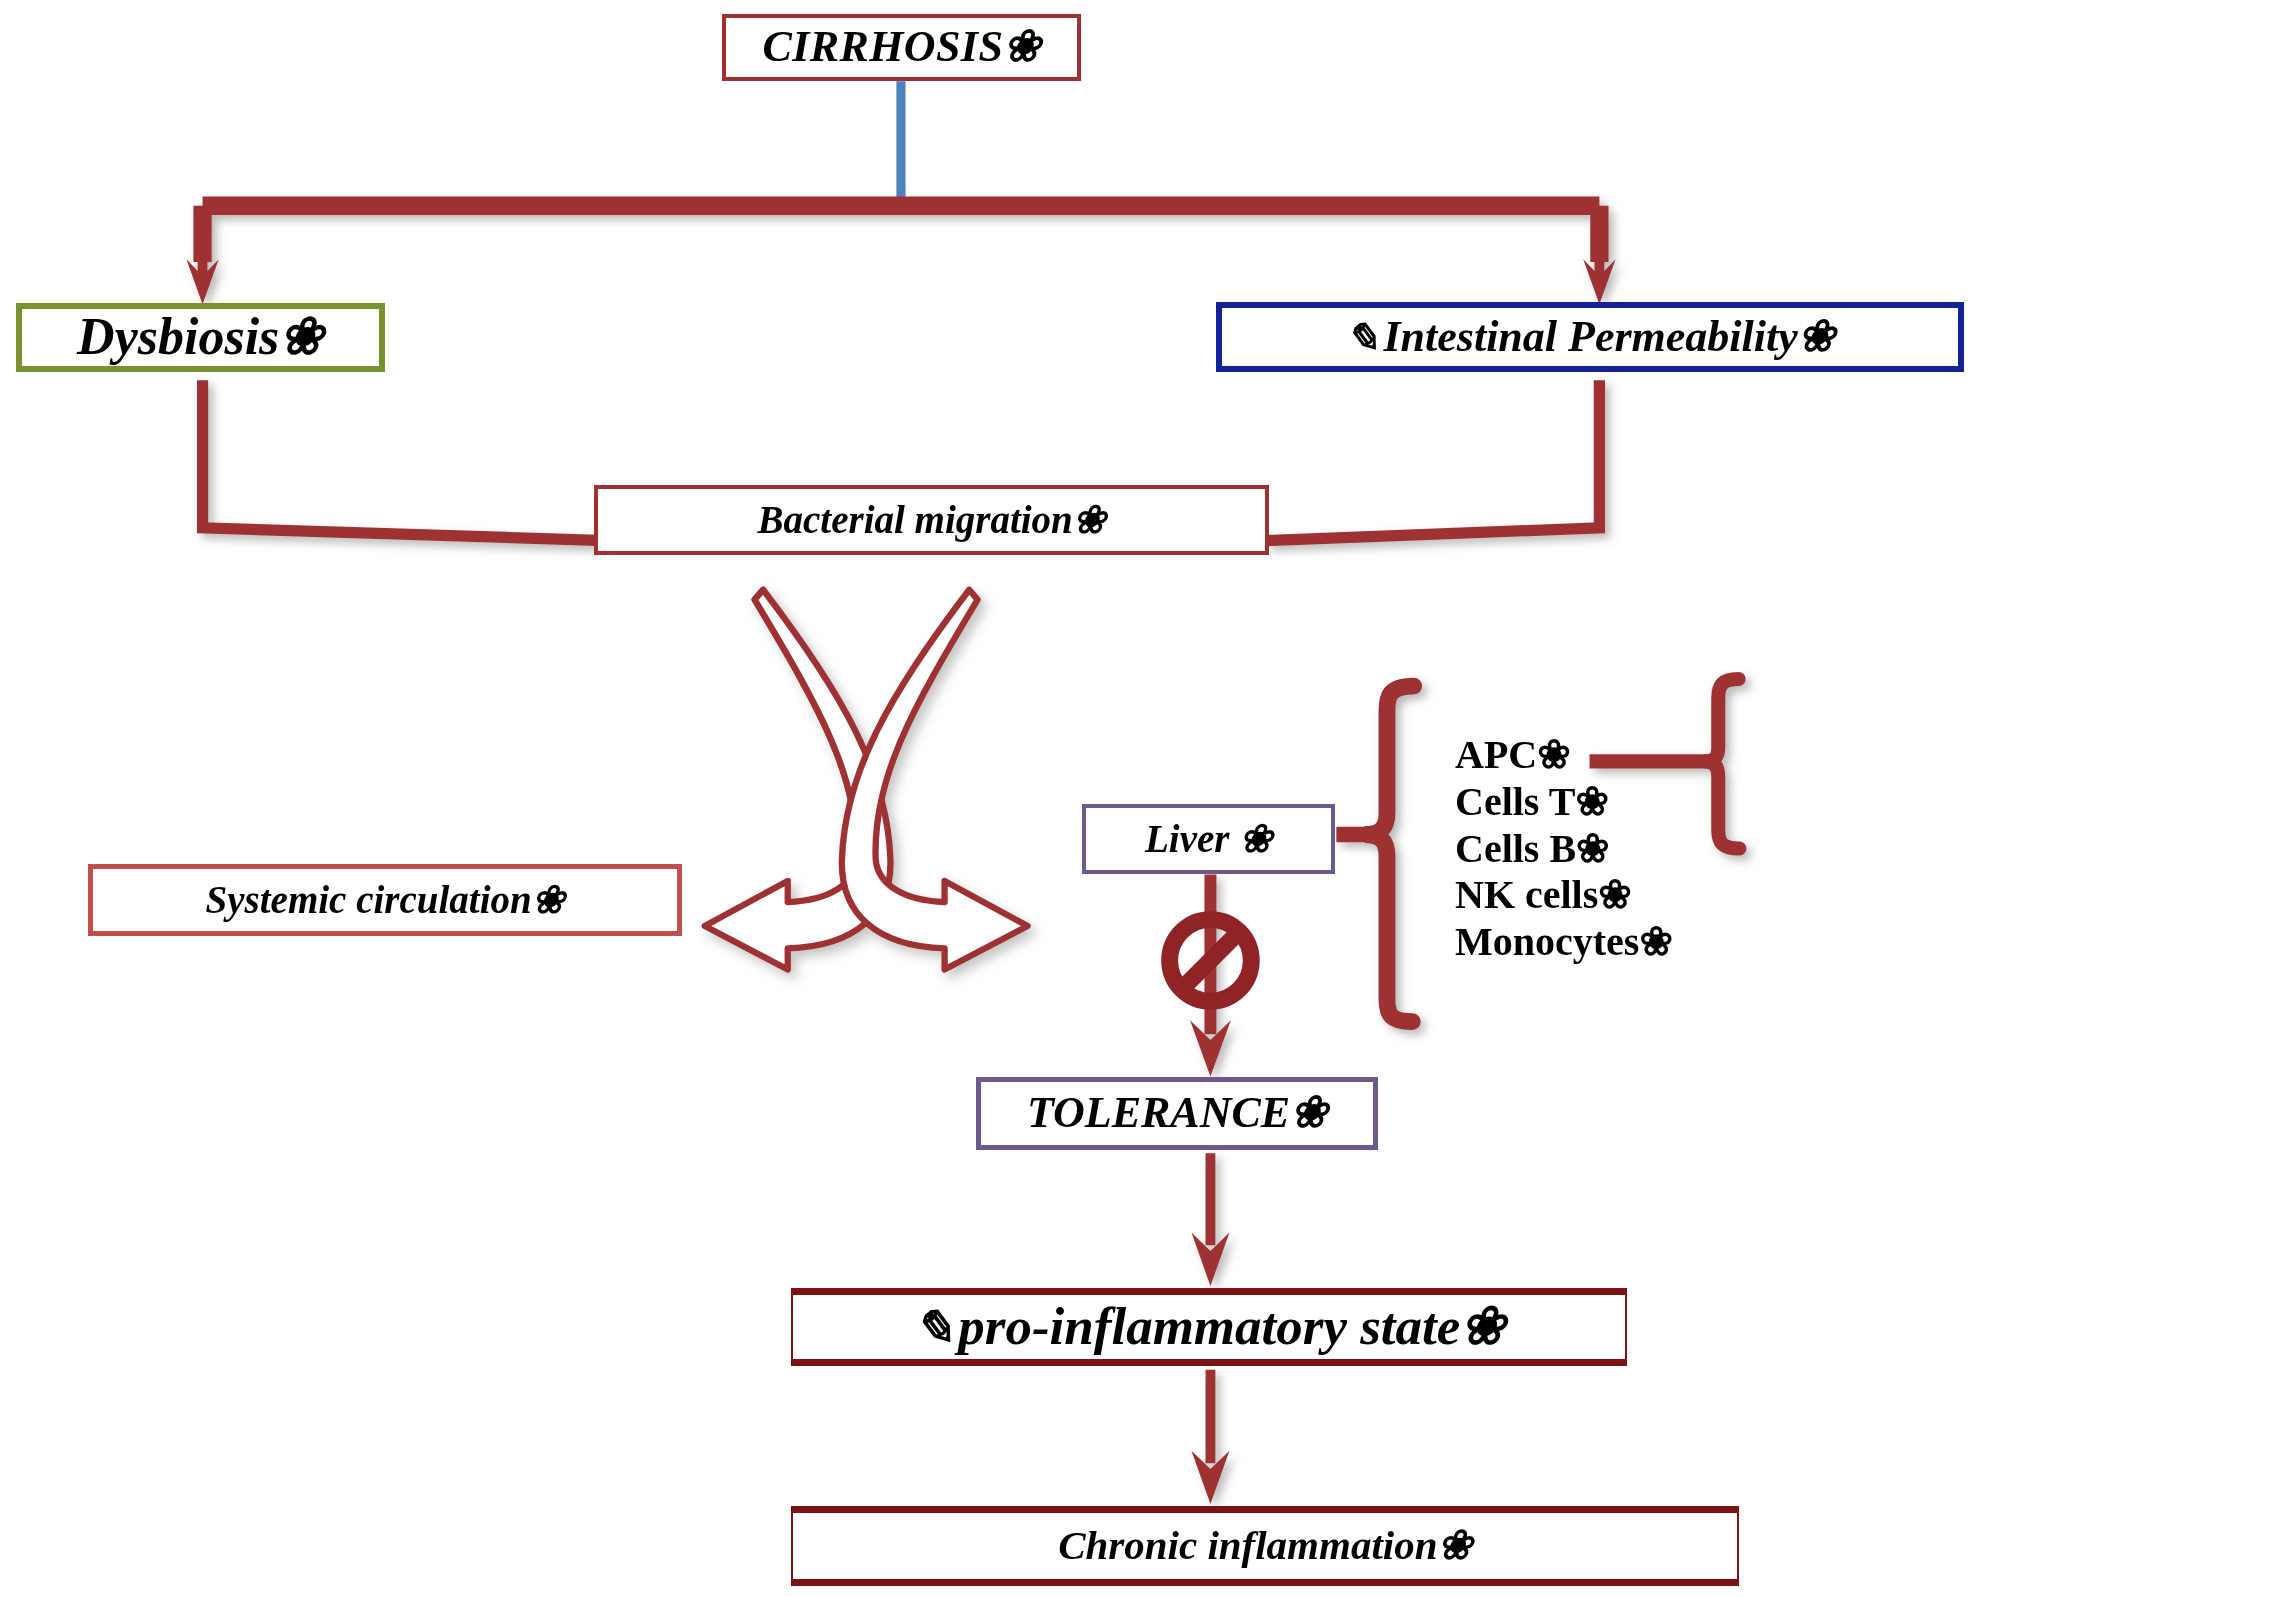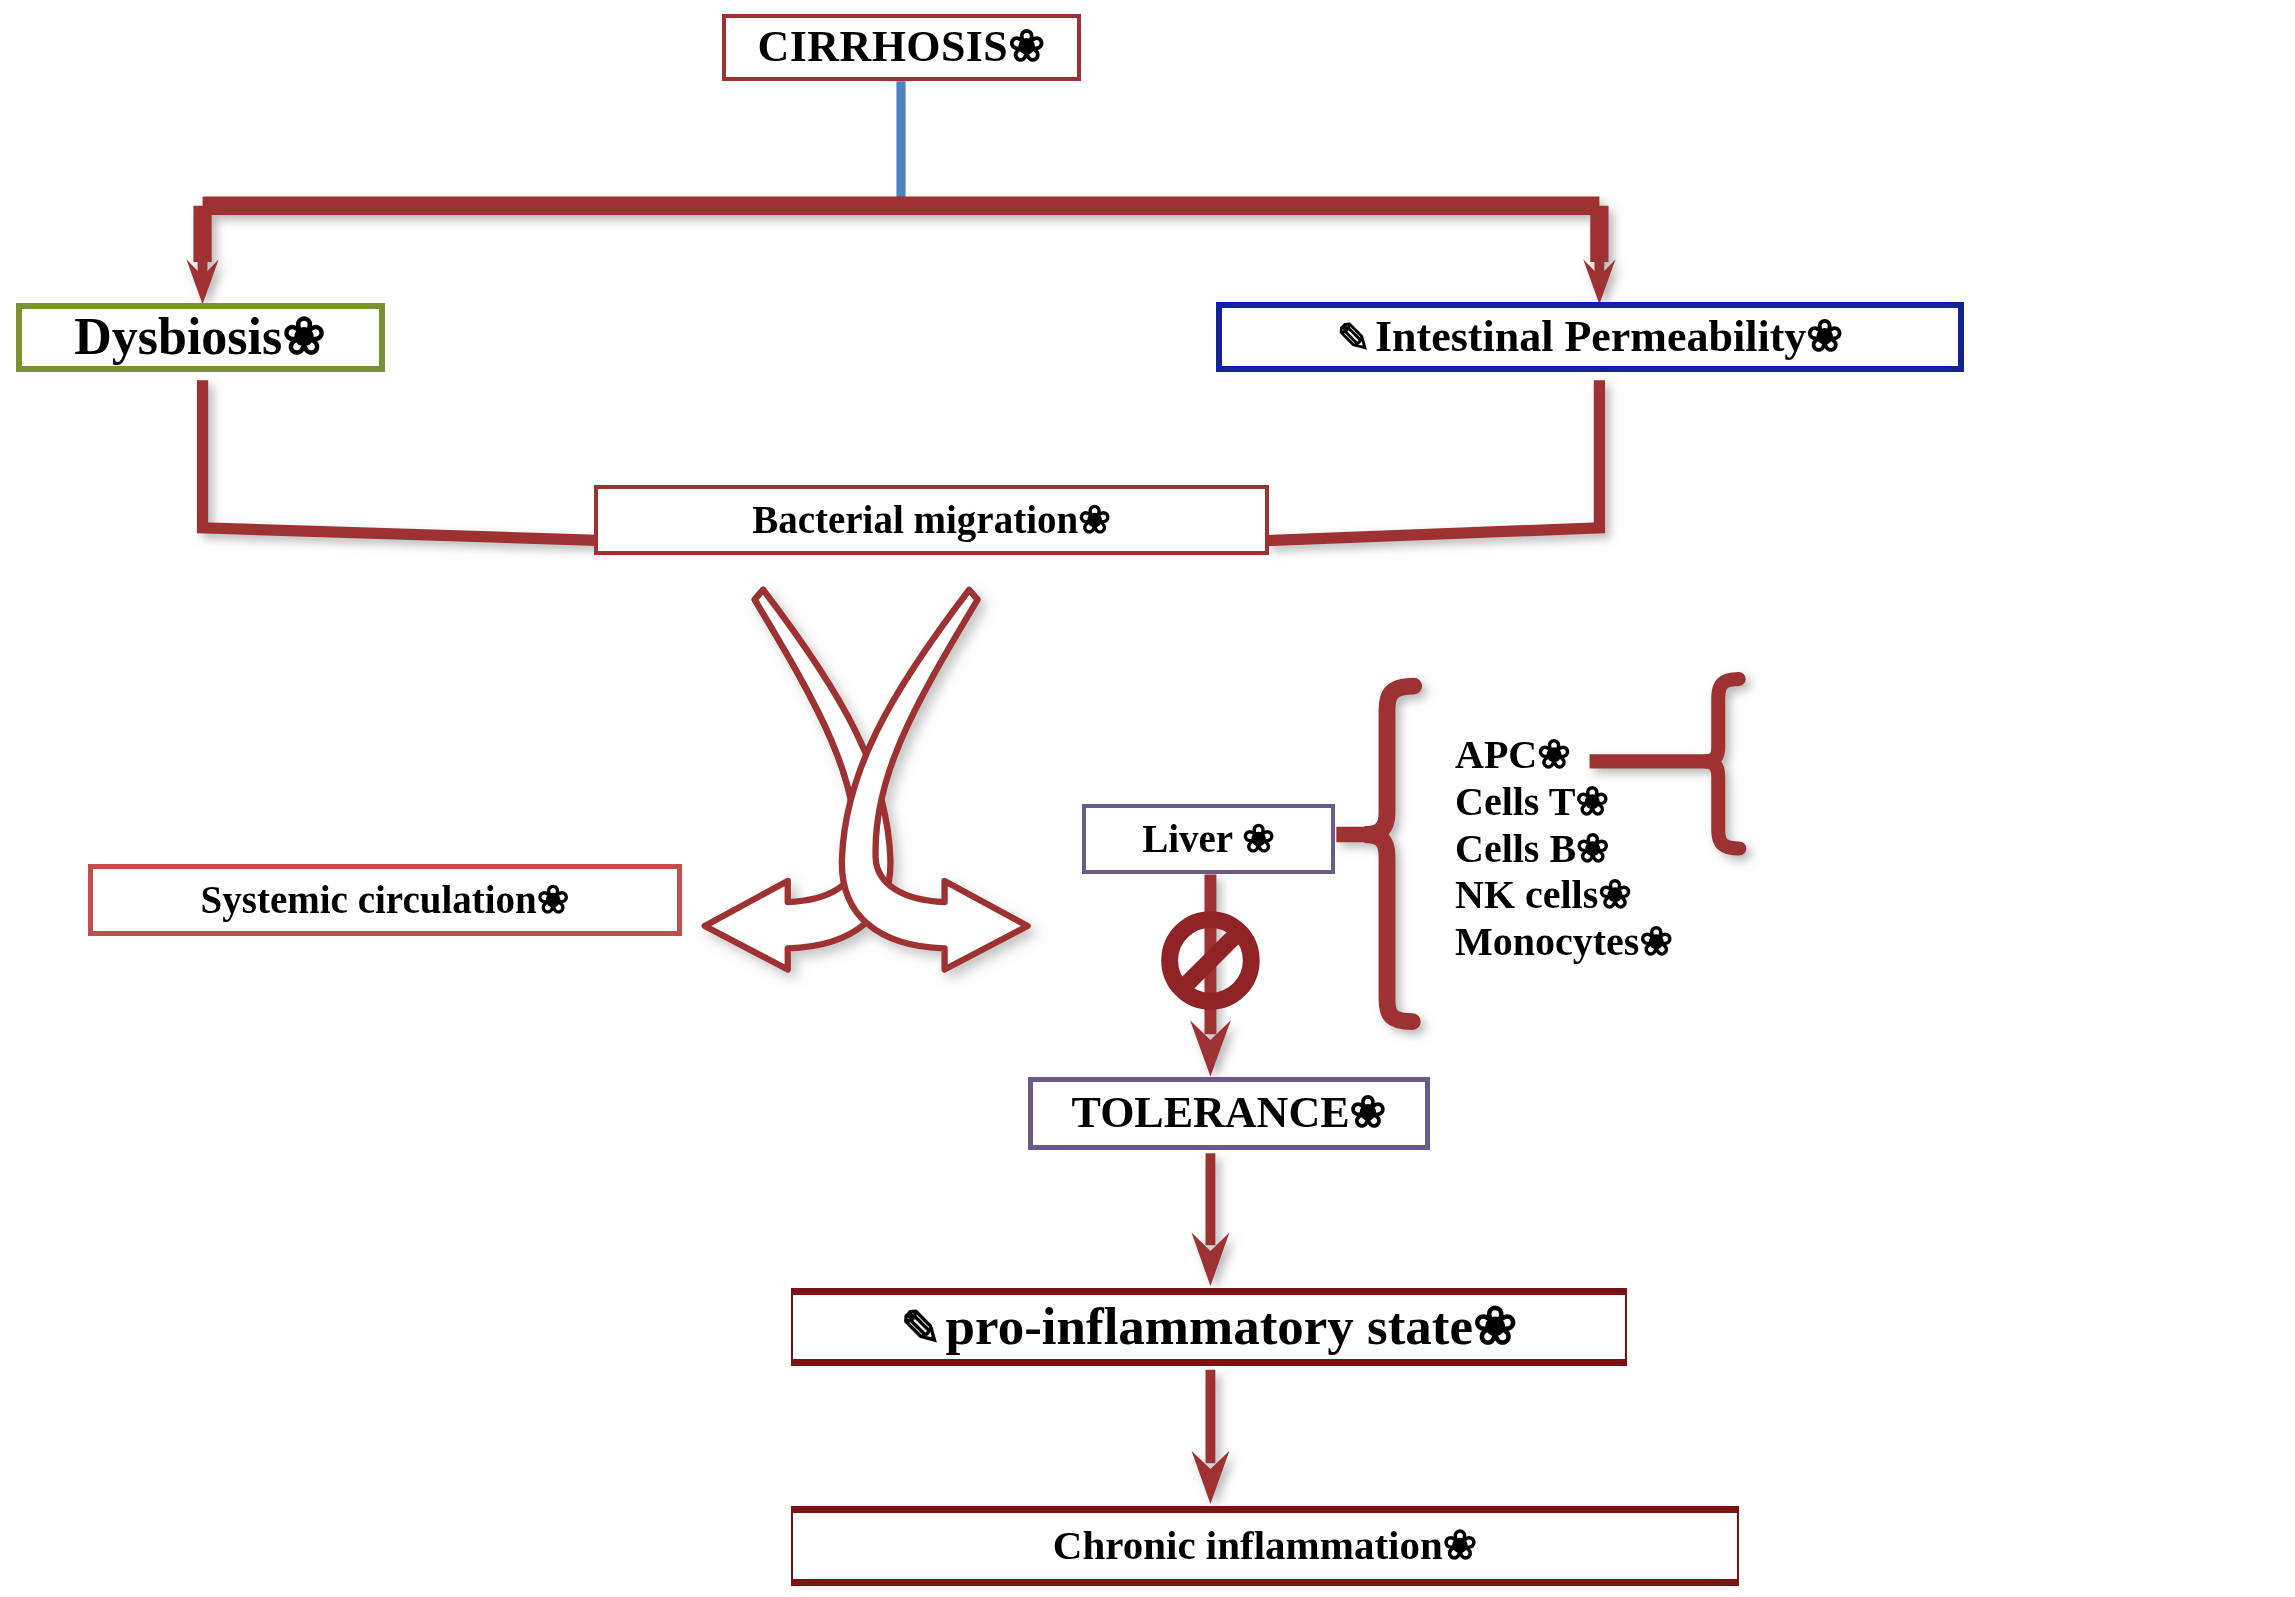--- a/index.html
+++ b/index.html
@@ -30,21 +30,21 @@
     background: #ffffff;
     display: flex;
     align-items: center;
     justify-content: center;
     text-align: center;
     color: #000000;
     font-weight: bold;
     line-height: 1.05;
     z-index: 5;
   }
-  .node .lbl { display: inline-block; white-space: nowrap; }
+  .node .lbl { display: inline-block; white-space: nowrap; font-style: italic; }
 
   
   #node-cirrhosis {
     left: 722px; top: 14px; width: 359px; height: 67px;
     border: 4.9px solid #9e3231;
     font-size: 44px;
     letter-spacing: 0.4px;
   }
   #node-dysbiosis {
     left: 15.5px; top: 303px; width: 369px; height: 69px;
@@ -65,21 +65,21 @@
     left: 88px; top: 864px; width: 594px; height: 72px;
     border: 5.6px solid #c0504d;
     font-size: 39px;
   }
   #node-liver {
     left: 1082px; top: 804px; width: 253px; height: 70px;
     border: 4.9px solid #6c5a8a;
     font-size: 39px;
   }
   #node-tolerance {
-    left: 1028px; top: 1077px; width: 402px; height: 73px;
+    left: 976px; top: 1077px; width: 402px; height: 73px;
     border: 5.6px solid #6c5a8a;
     font-size: 44px;
   }
   #node-proinflam {
     left: 791px; top: 1288px; width: 836px; height: 78px;
     border-top: 7.7px solid #7e1113;
     border-bottom: 7.7px solid #7e1113;
     border-left: 2.8px solid #7e1113;
     border-right: 2.8px solid #7e1113;
     font-size: 53px;

